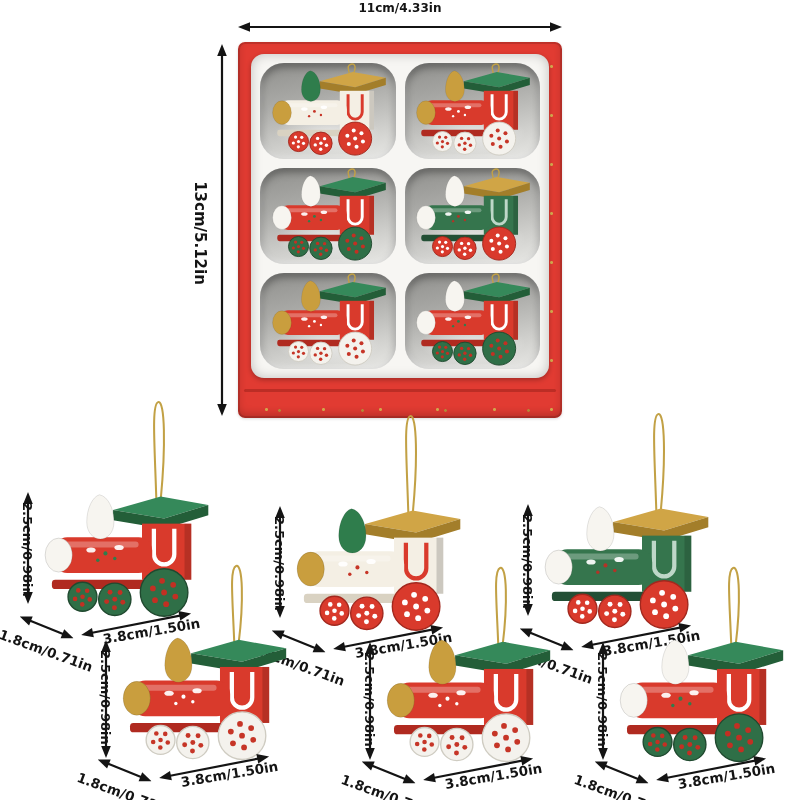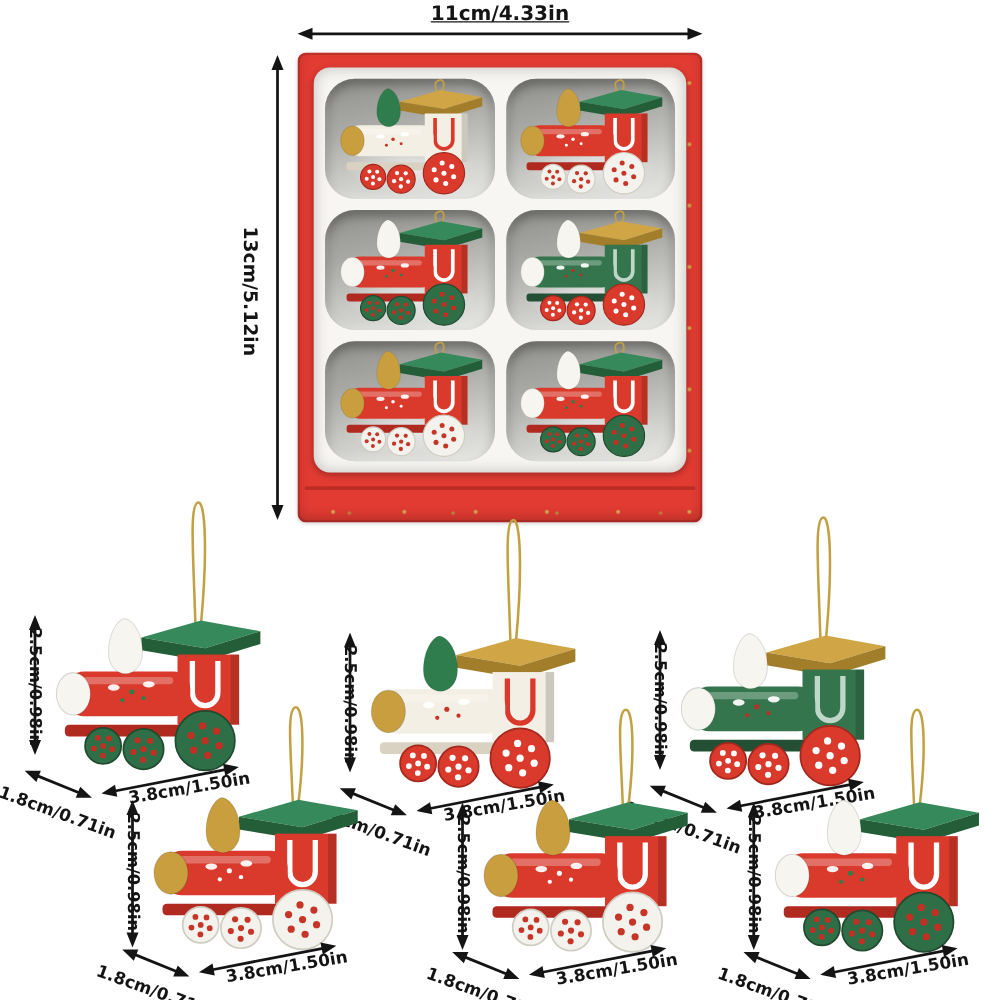--- a/index.html
+++ b/index.html
@@ -1,19 +1,19 @@
 <!DOCTYPE html>
 <html><head>
 <meta charset="utf-8">
 <style>
   html,body{margin:0;padding:0;background:#ffffff;}
   body{width:800px;height:800px;font-family:"DejaVu Sans",sans-serif;}
   .canvas{position:relative;width:800px;height:800px;background:#ffffff;overflow:hidden;color:#141414;}
   .dim-label{position:absolute;font-size:13.5px;font-weight:bold;color:#141414;text-align:center;white-space:nowrap;line-height:1.15;}
-  .top-label{font-size:16px;text-decoration:underline;}
+  .top-label{font-size:12px;}
   .v-rot{transform-origin:0 0;transform:rotate(90deg);}
   .arrow-ph{position:absolute;display:block;height:12px;line-height:0;transform-origin:0 0;}
   .arrow-ph svg{display:block;}
   
   .giftbox{position:absolute;left:238px;top:42px;width:324px;height:376px;border-radius:7px;
     background-color:#e13b32;
     background-image:
       radial-gradient(circle, #d8ab4e 0 1.1px, transparent 1.9px),
       radial-gradient(circle, #bb8e3a 0 1px, transparent 1.7px);
     background-size:57px 49px, 83px 67px;

